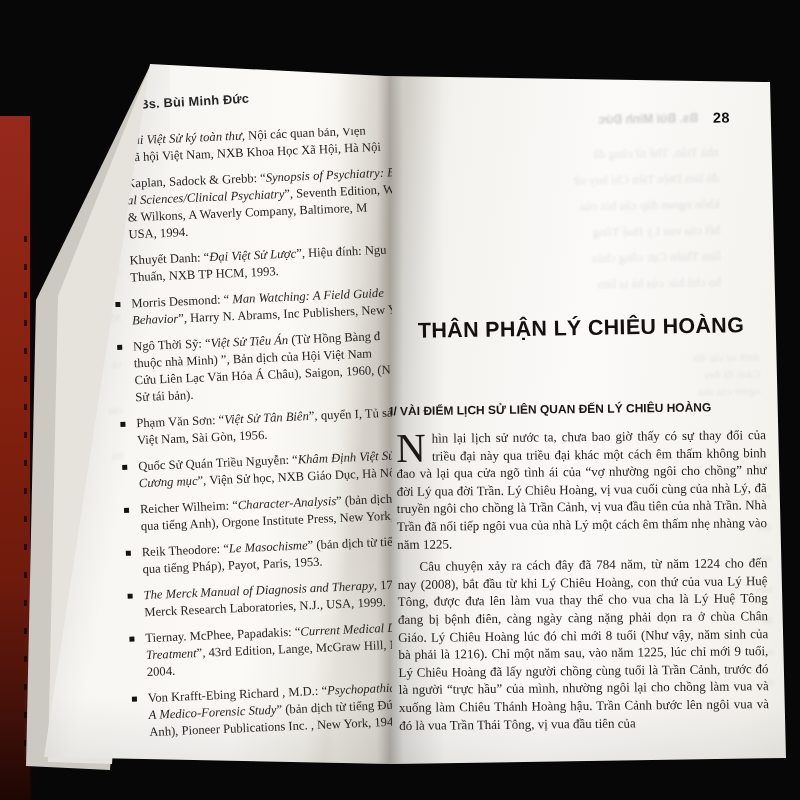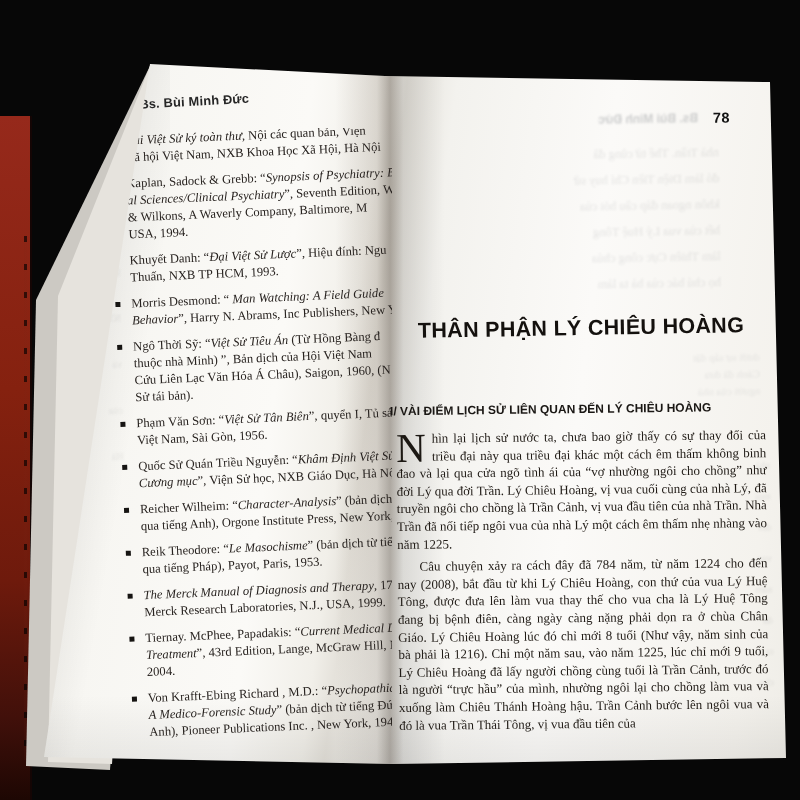--- a/index.html
+++ b/index.html
@@ -186,21 +186,21 @@
               <div><span>Von Krafft-Ebing Richard , M.D.: “</span><em>Psychopathia</em></div>
               <div><em>A Medico-Forensic Study</em><span>” (bản dịch từ tiếng Đức q</span></div>
               <div><span>Anh), Pioneer Publications Inc. , New York, 194</span></div>
             </div>
           </div>
         </div>
     </div>
 
     <div class="right-header">
       <span class="ghost-hdr">Bs. Bùi Minh Đức</span>
-      <span class="num">78</span>
+      <span class="num">28</span>
     </div>
 
     <div class="ghost ghost-top">nhà Trần. Thế tử cũng đã
 đó làm Diện Tiền Chỉ huy sứ
 khôn ngoan đáp câu hỏi của
 hết của vua Lý Huệ Tông
 làm Thiên Cực công chúa
 họ chú bác của bà ta làm</div>
     <div class="ghost ghost-mid">dưới sự sắp đặt
 Cảnh đã đưa

